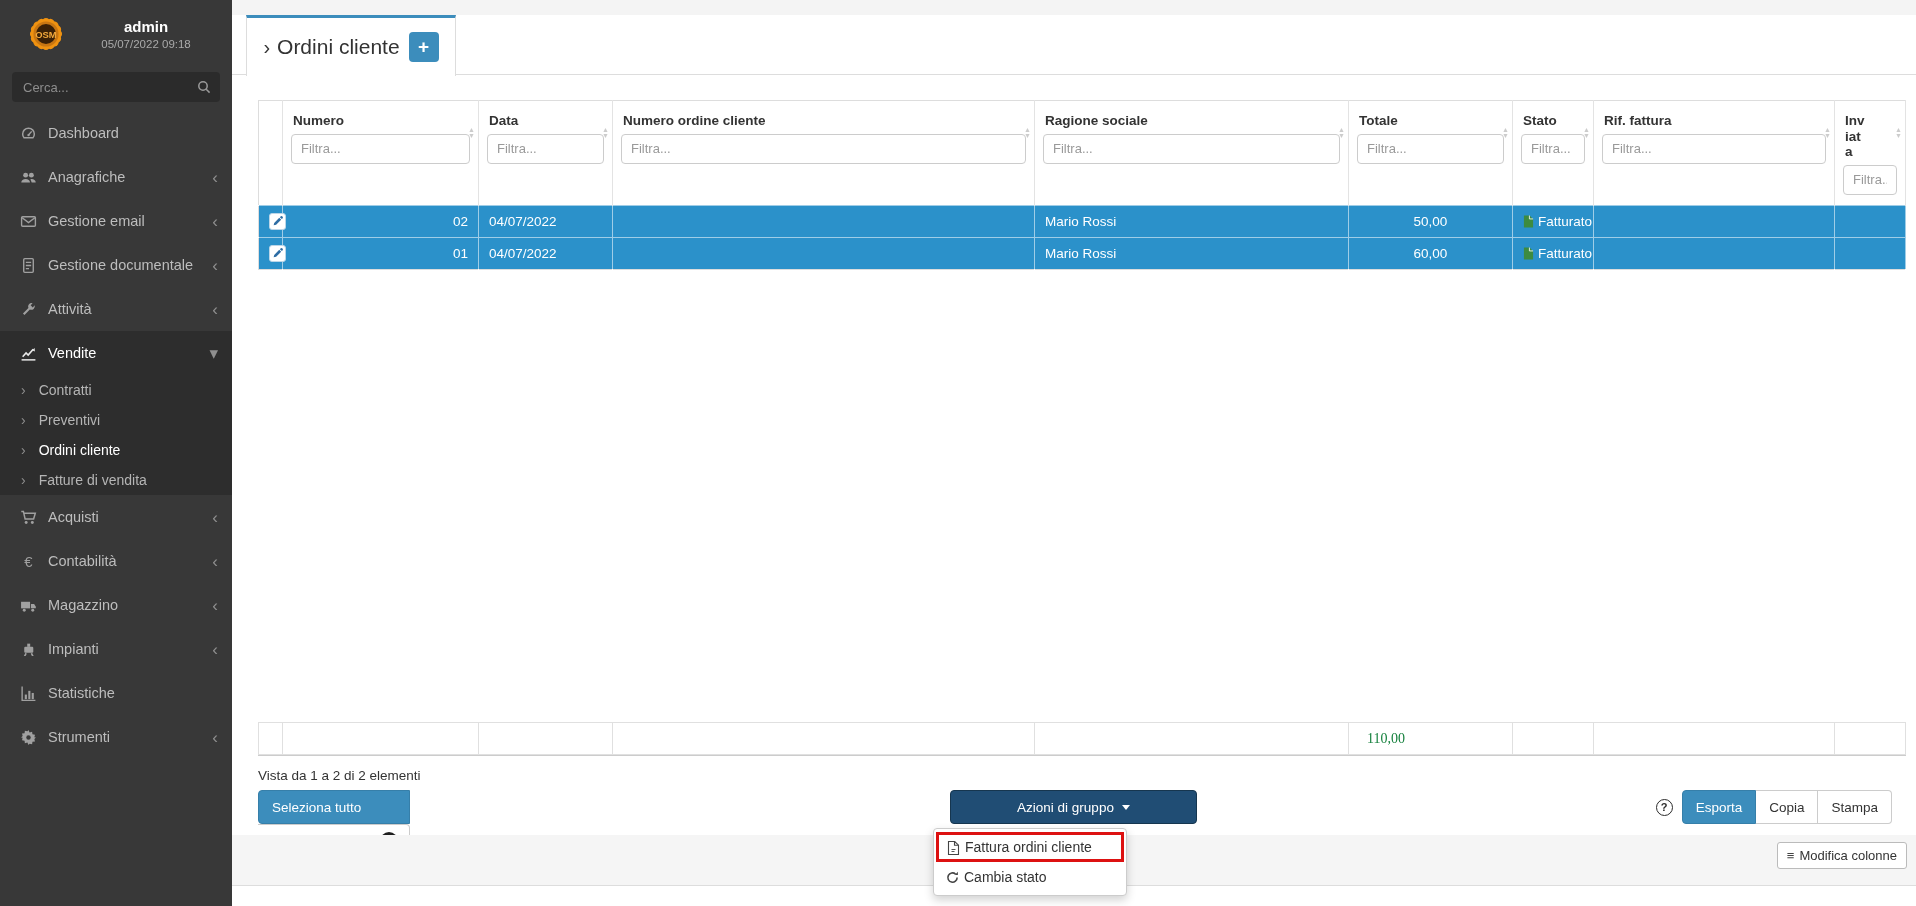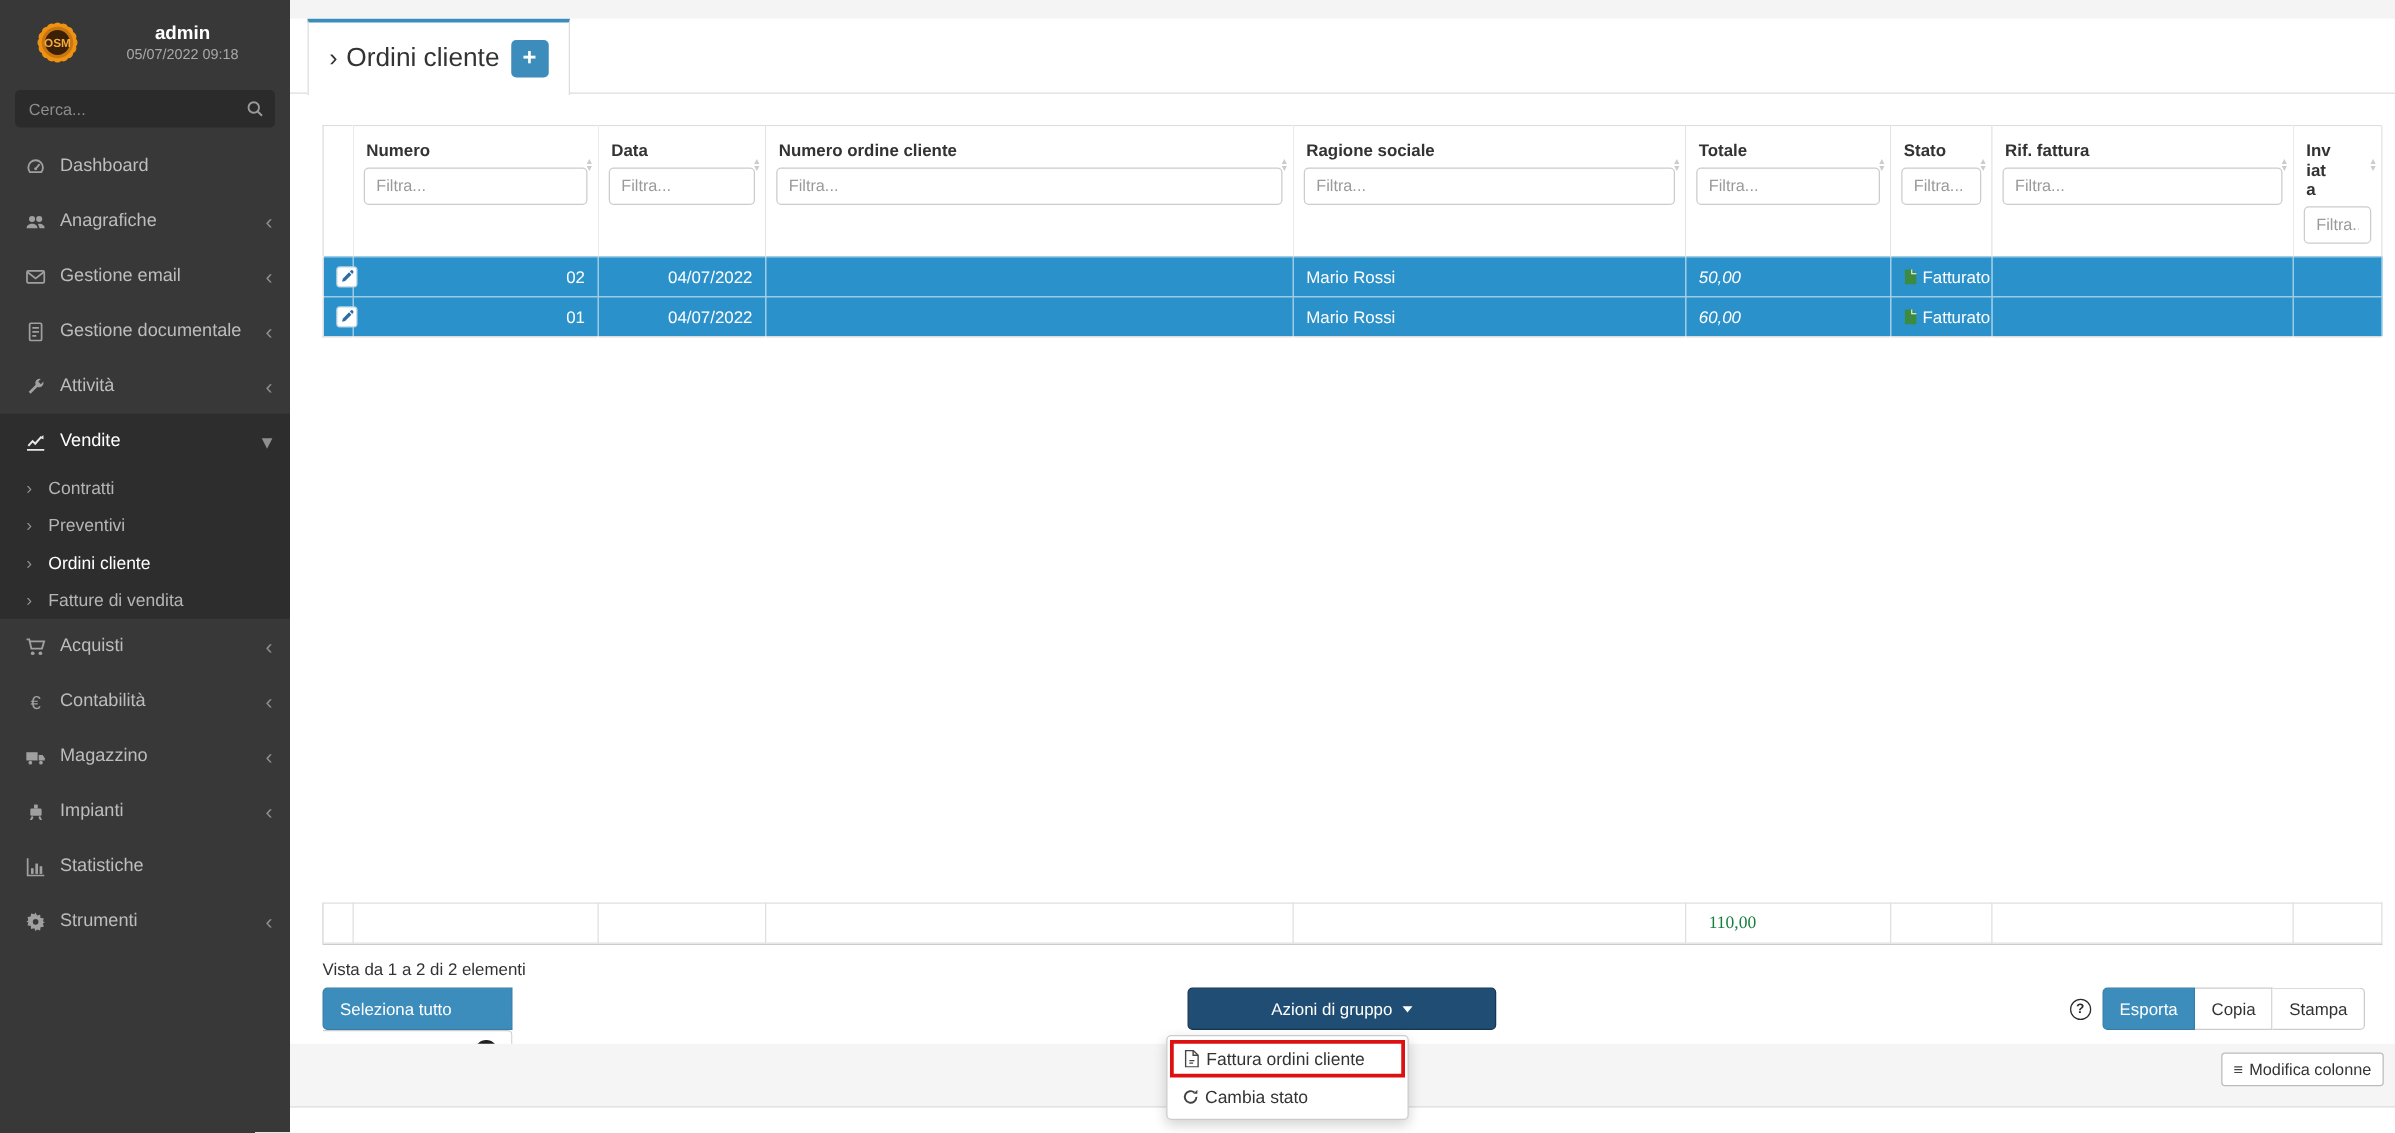--- a/index.html
+++ b/index.html
@@ -50,22 +50,22 @@
   .grid{border:1px solid #ddd;}
   .hlabel{display:block;text-align:left;font-weight:bold;font-size:13.5px;color:#333;padding:12px 18px 5px 10px;line-height:1.15;}
   .th-inviata .hlabel{width:48px;word-break:break-all;}
   .hfilter{padding:0 8px 10px 8px;}
   .hfilter input{width:100%;height:30px;border:1px solid #ccc;border-radius:4px;font-size:13px;color:#555;padding:0 9px;outline:none;font-family:inherit;}
   .hfilter input::placeholder{color:#9a9a9a;}
   .sort{position:absolute;right:3px;top:26px;display:flex;flex-direction:column;color:#ccc;font-size:7px;line-height:6px;cursor:pointer;}
   .grid tbody td{height:32px;background:var(--selected-row);color:#fff;font-size:13.5px;
        border-right:1px solid rgba(255,255,255,.55);border-top:1px solid rgba(255,255,255,.55);padding:0 10px;}
   td.c-num{text-align:right;}
-  td.c-date{text-align:right;}
-  td.c-tot{text-align:left;font-style:italic;}
+  td.c-date{text-align:left;}
+  td.c-tot{text-align:center;}
   td.c-edit{padding:0;text-align:center;}
   .edit-chip{display:inline-flex;align-items:center;justify-content:center;width:17px;height:17px;background:#fff;border:1px solid #bcd6e8;border-radius:3px;vertical-align:middle;cursor:pointer;}
   td.c-stato{color:#1b1b1b;font-size:12.5px;padding:0 4px;}
   .stato-wrap{display:flex;align-items:center;gap:4px;}
   .file-ico{width:11px;height:13px;color:var(--status-icon);flex:none;}
 
   .gridfoot{position:absolute;left:26px;top:722px;width:1647px;border-collapse:collapse;table-layout:fixed;border:1px solid #ddd;box-shadow:0 1px 0 #ccc;}
   .gridfoot td{height:32px;border:1px solid #e0e0e0;background:#fff;font-size:14px;color:#15803d;padding:0 10px 0 18px;font-family:Liberation Serif, serif;}
 
   .summary{position:absolute;left:26px;top:768px;font-size:13.5px;color:#333;}
@@ -85,21 +85,21 @@
   .btn-print{background:#fff;color:#333;border:1px solid #ccc;border-left:none;border-radius:0 4px 4px 0;padding:0 13px;}
 
   
   .footstrip{position:absolute;left:0;right:0;top:835px;height:51px;background:#f5f5f5;border-bottom:1px solid #ddd;}
   .btn-cols{position:absolute;right:9px;top:7px;height:27px;background:#fff;border:1px solid #bbb;border-radius:3px;color:#333;font-size:13px;padding:0 9px;gap:6px;}
   .cols-ico{font-size:13px;color:#444;letter-spacing:-1px;}
 
   
   .dropdown{position:absolute;left:701px;top:828px;width:194px;background:#fff;border:1px solid #ccc;border-radius:4px;
             box-shadow:0 4px 10px rgba(0,0,0,.18);padding:3px 0;z-index:20;}
-  .dd-annotated{border:3px solid var(--annotation);margin:0 2px;padding:4px 8px;display:flex;align-items:center;gap:5px;cursor:pointer;}
+  .dd-annotated{border:3px solid var(--annotation);margin:0 2px;padding:4px 8px;display:flex;align-items:flex-end;gap:5px;cursor:pointer;}
   .dd-item{display:flex;align-items:center;gap:5px;padding:7px 12px;cursor:pointer;}
   .dd-item span,.dd-annotated span{font-size:14px;color:#333;white-space:nowrap;}
   .dd-ico{width:13px;height:14px;color:#444;flex:none;}
 </style>
 </head>
 <body>
 
 <div class="app">
 
   <div class="sidebar">

